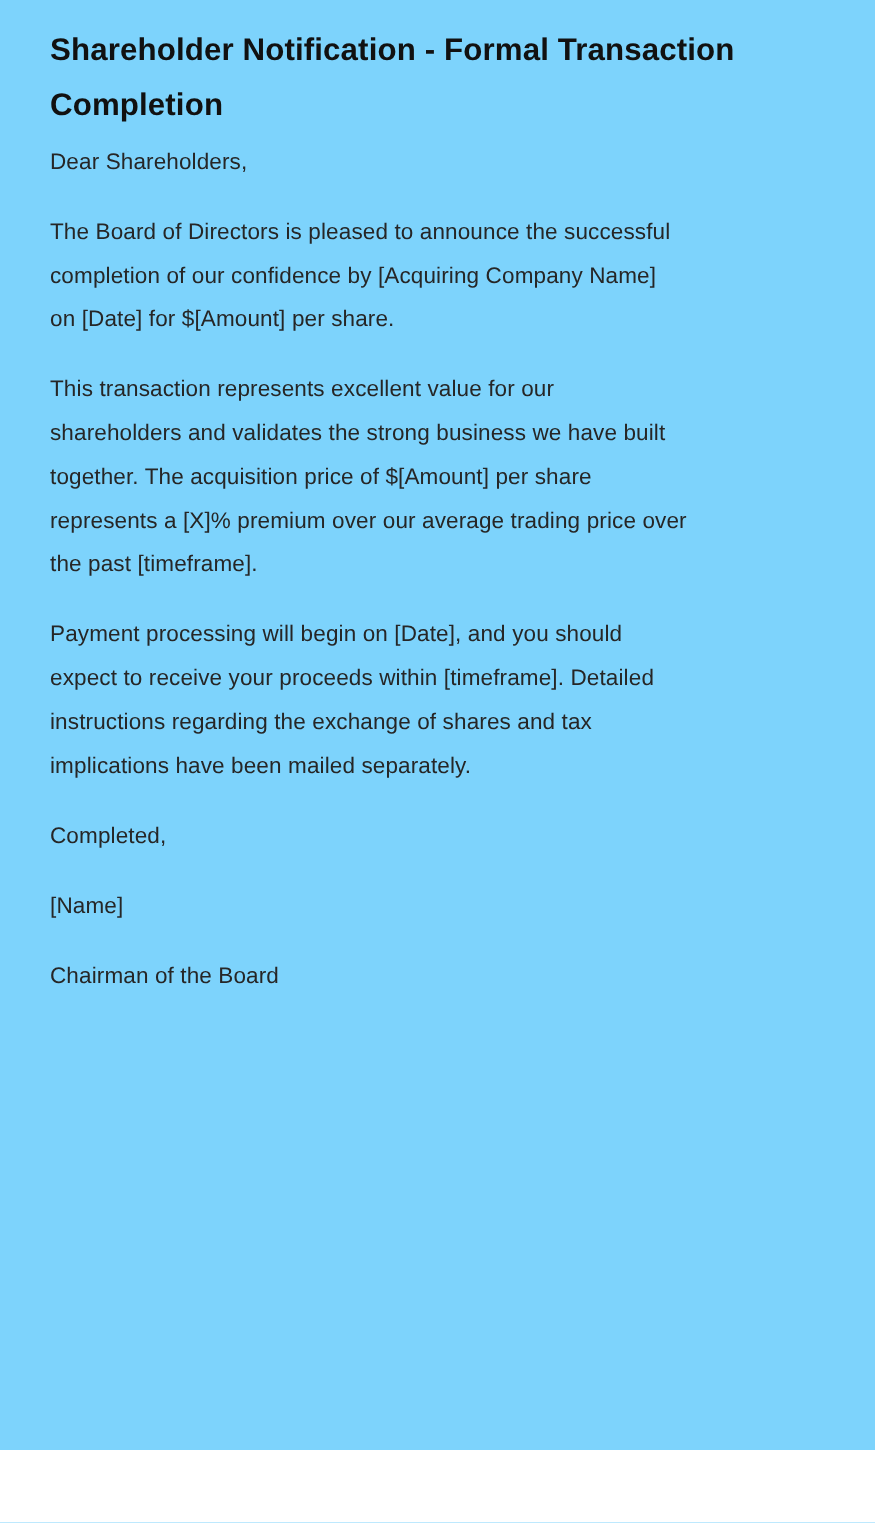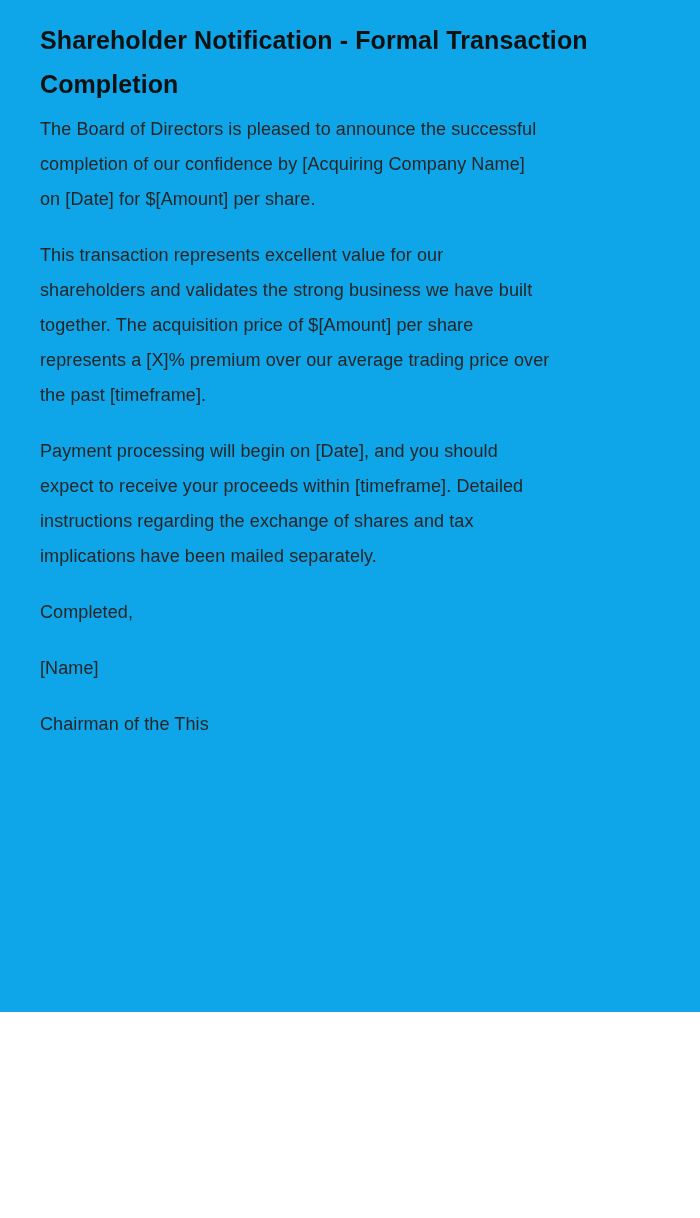--- a/index.html
+++ b/index.html
@@ -2,23 +2,23 @@
 <html><head>
 <meta charset="utf-8">
 <style>
   html, body {
     margin: 0;
     padding: 0;
     background: #ffffff;
   }
   .page {
     width: 700px;
-    height: 1012px;
+    height: 1160px;
     box-sizing: border-box;
-    background: #0ea5e9;
+    background: #7dd3fc;
     padding: 18px 18px 0 40px;
     font-family: "Liberation Sans", sans-serif;
     overflow: hidden;
   }
   .doc-title {
     font-size: 25px;
     line-height: 44px;
     font-weight: 700;
     color: #111111;
     margin: 0 0 6px 0;
@@ -36,20 +36,21 @@
   }
 </style>
 </head>
 <body>
 
 <div class="page">
   <h1 class="doc-title">Shareholder Notification - Formal Transaction
 Completion</h1>
 
 
+  <p class="para">Dear Shareholders,</p>
 
   <p class="para">The Board of Directors is pleased to announce the successful
 completion of our confidence by [Acquiring Company Name]
 on [Date] for $[Amount] per share.</p>
 
   <p class="para">This transaction represents excellent value for our
 shareholders and validates the strong business we have built
 together. The acquisition price of $[Amount] per share
 represents a [X]% premium over our average trading price over
 the past [timeframe].</p>
@@ -58,14 +59,14 @@
 expect to receive your proceeds within [timeframe]. Detailed
 instructions regarding the exchange of shares and tax
 implications have been mailed separately.</p>
 
 
 
   <p class="para">Completed,</p>
 
   <p class="para">[Name]</p>
 
-  <p class="para">Chairman of the This</p>
+  <p class="para">Chairman of the Board</p>
 </div>
 
 </body></html>

